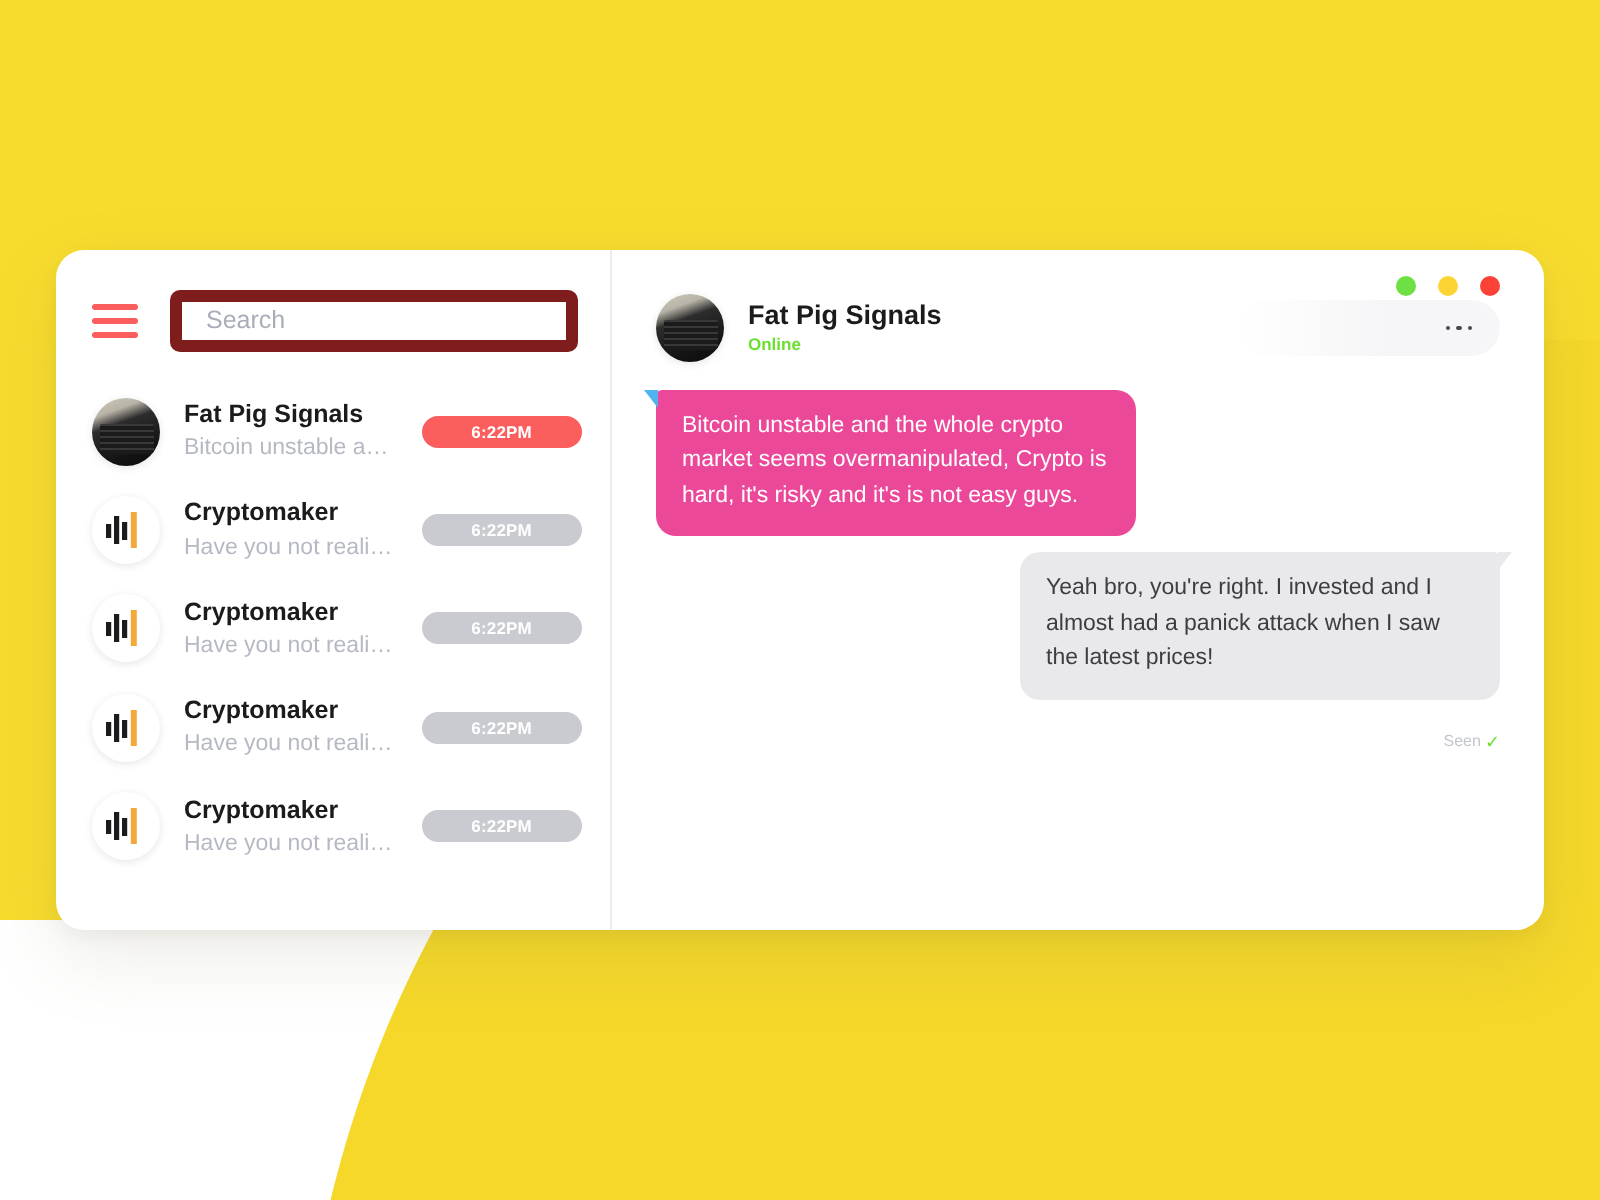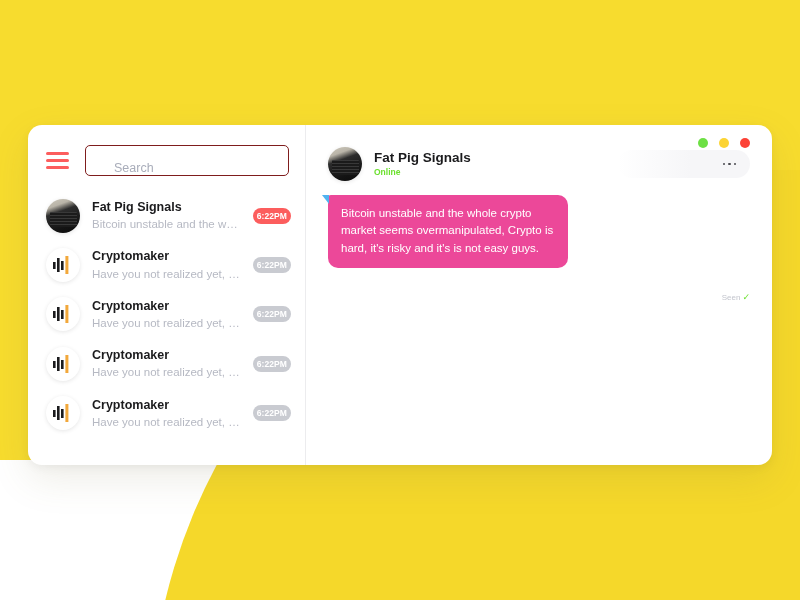--- a/index.html
+++ b/index.html
@@ -70,24 +70,24 @@
     display:flex; flex-direction:column; gap:4px;
     width:23px; cursor:pointer;
   }
   .hamburger span {
     display:block; height:3px; width:100%;
     background:#FC5D5D; border-radius:2px;
   }
   .search-box {
     flex:1;
     height:31px;
-    border:1px solid #7f1d1d;
+    border:6px solid #7f1d1d;
     border-radius:5px;
-    display:flex; align-items:flex-end;
-    padding:0 28px;
+    display:flex; align-items:center;
+    padding:0 12px;
   }
   .search-box input {
     border:none; outline:none;
     width:100%;
     font-family:"Liberation Sans", sans-serif;
     font-size:12.5px;
     color:#5b5f6b;
     background:transparent;
   }
   .search-box input::placeholder { color:#A9ADBA; }
@@ -133,21 +133,21 @@
   .chat-preview {
     font-size:11.5px;
     color:#B6B9C3;
     line-height:1.5;
     white-space:nowrap; overflow:hidden; text-overflow:ellipsis;
   }
   .time-badge {
     flex:0 0 auto;
     font-size:8.5px; font-weight:bold;
     color:#ffffff;
-    padding:3px 4px 3px;
+    padding:3px 25px 3px;
     border-radius:9px;
     background:#C9CBD1;
     letter-spacing:.1px;
     align-self:center;
   }
   .time-badge.active { background:#FC5D5D; }
 
   
   .chat-panel {
     flex:1;
@@ -366,20 +366,21 @@
       </div>
     </div>
 
     <div class="messages">
 
       <div class="msg-row left">
         <div class="bubble in">Bitcoin unstable and the whole crypto market seems overmanipulated, Crypto is hard, it's risky and it's is not easy guys.</div>
       </div>
 
       <div class="msg-row right">
+        <div class="bubble out">Yeah bro, you're right. I invested and I almost had a panick attack when I saw the latest prices!</div>
         <div class="seen">
           <span>Seen</span>
           <span class="tick">✓</span>
         </div>
       </div>
 
     </div>
 
 
   </section>

